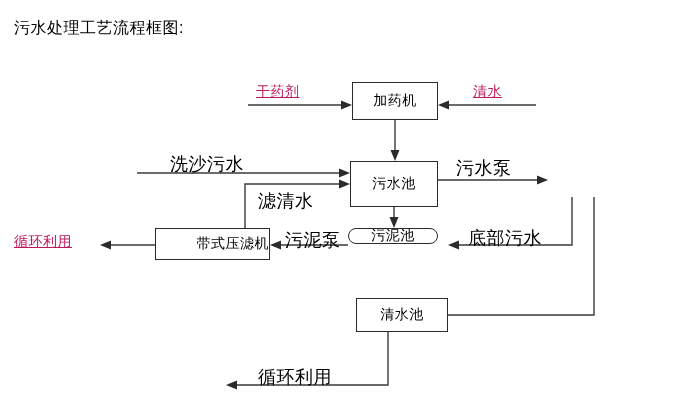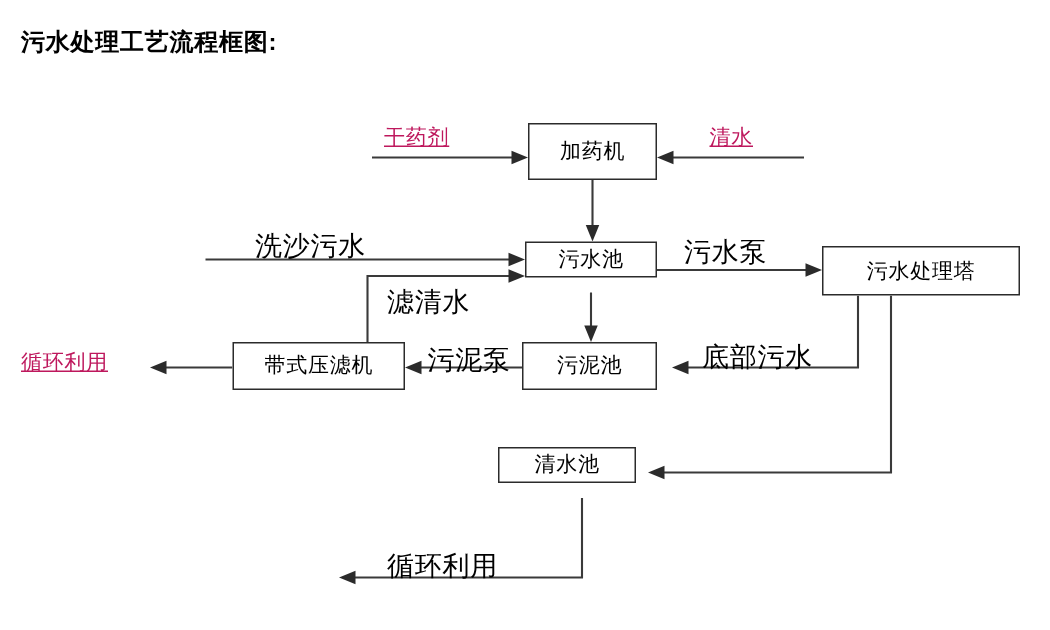--- a/index.html
+++ b/index.html
@@ -13,21 +13,21 @@
     height: 420px;
     background: #ffffff;
     font-family: "Liberation Sans", "DejaVu Sans", sans-serif;
     overflow: hidden;
   }
   #title {
     position: absolute;
     left: 14px;
     top: 18px;
     font-size: 16px;
-    font-weight: bold;
+    font-weight: normal;
     color: #000000;
     letter-spacing: 0.5px;
     white-space: nowrap;
   }
   .node {
     position: absolute;
     box-sizing: border-box;
     border: 1px solid #2b2b2b;
     background: #ffffff;
     color: #000000;
@@ -142,37 +142,34 @@
     <g>
       <polyline points="388,332 388,385 234,385"></polyline>
       <polygon points="226,385 237,380.5 237,389.5"></polygon>
     </g>
   </svg>
 
   <div class="node" style="left:352px; top:82px; width:86px; height:38px;">
     <span>加药机</span>
   </div>
 
-  <div class="node" style="left:350px; top:161px; width:88px; height:24px;">
+  <div class="node" style="left:350px; top:161px; width:88px; height:46px;">
     <span>污水池</span>
   </div>
 
-  <div class="node" style="left:548px; top:164px; width:132px; height:33px;">
-    <span>污水处理塔</span>
-  </div>
 
-  <div class="node" style="left:155px; top:228px; width:115px; height:32px;">
+  <div class="node" style="left:155px; top:228px; width:115px; height:32px;justify-content:flex-end;">
     <span>带式压滤机</span>
   </div>
 
-  <div class="node" style="left:348px; top:228px; width:90px; height:32px;">
+  <div class="node" style="left:348px; top:228px; width:90px; height:16px;border-radius:10px;">
     <span>污泥池</span>
   </div>
 
-  <div class="node" style="left:332px; top:298px; width:92px; height:24px;">
+  <div class="node" style="left:356px; top:298px; width:92px; height:34px;">
     <span>清水池</span>
   </div>
 
   <div class="ext-label" style="left:256px; top:83px;">干药剂</div>
 
   <div class="ext-label" style="left:473px; top:83px;">清水</div>
 
   <div class="edge-label" style="left:170px; top:152px;">洗沙污水</div>
 
   <div class="edge-label" style="left:258px; top:189px;">滤清水</div>

